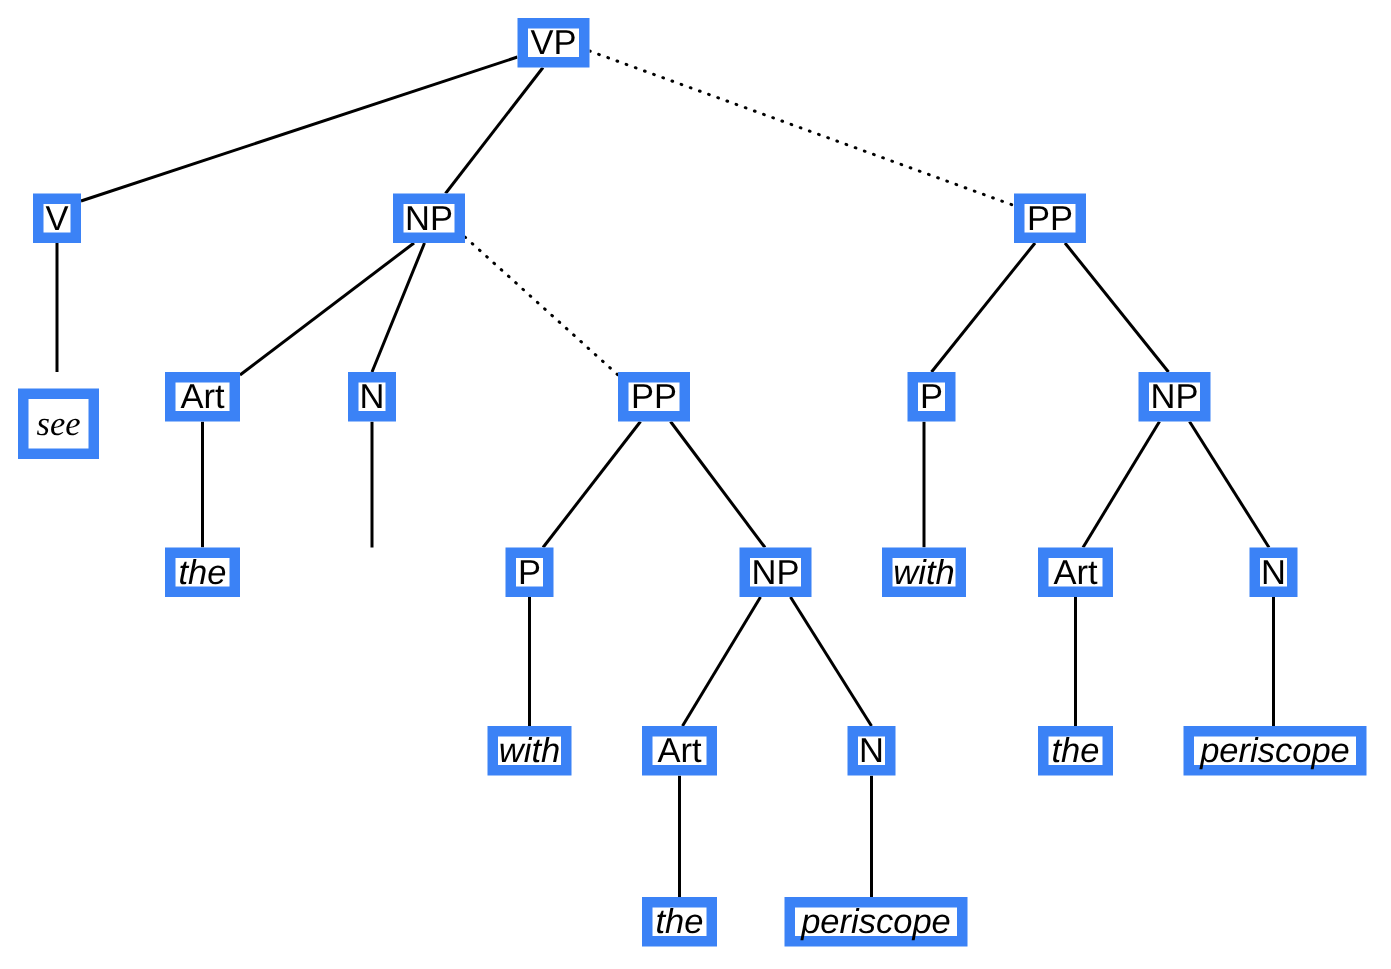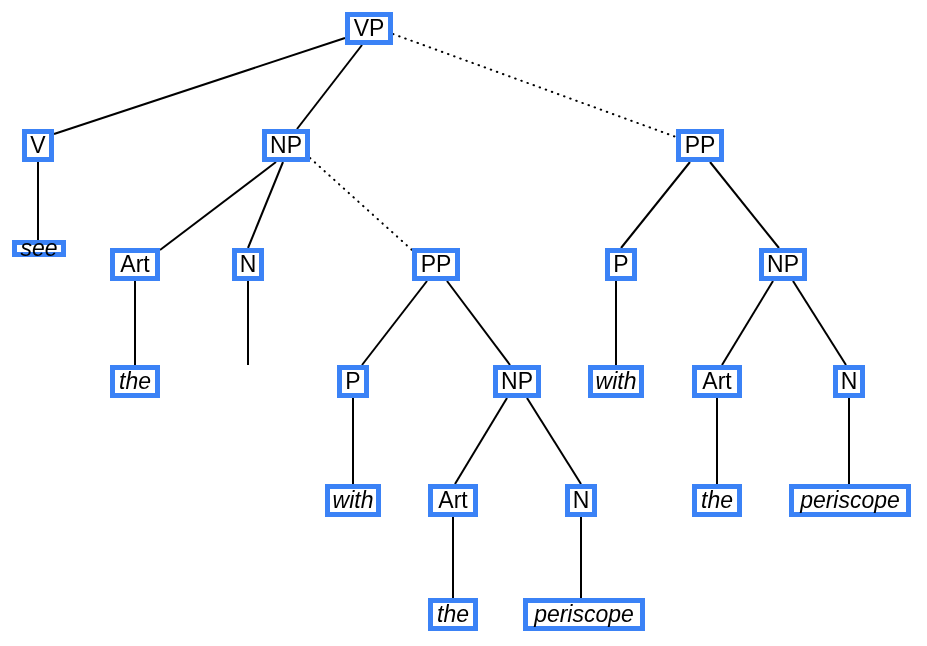--- a/index.html
+++ b/index.html
@@ -18,21 +18,21 @@
   #edge-layer {
     position: absolute;
     left: 0;
     top: 0;
     width: 927px;
     height: 646px;
   }
   .node {
     position: absolute;
     box-sizing: border-box;
-    border: 5px solid #3b82f6;
+    border: 7px solid #3b82f6;
     background: #ffffff;
     color: #000000;
     display: flex;
     align-items: center;
     justify-content: center;
     line-height: 1;
     white-space: nowrap;
     font-family: "Liberation Sans", sans-serif;
     font-size: 23px;
     letter-spacing: 0px;
@@ -70,21 +70,21 @@
       <line x1="527" y1="398" x2="581" y2="484" stroke="#000000" stroke-width="2"></line>
       <line x1="717" y1="398" x2="717" y2="484" stroke="#000000" stroke-width="2"></line>
       <line x1="849" y1="398" x2="849" y2="484" stroke="#000000" stroke-width="2"></line>
       <line x1="453" y1="517" x2="453" y2="598" stroke="#000000" stroke-width="2"></line>
       <line x1="581" y1="517" x2="581" y2="598" stroke="#000000" stroke-width="2"></line>
     </svg>
 <div class="node cat" style="left: 345px; top: 12px; width: 48px; height: 33px;">VP</div>
     <div class="node cat" style="left: 22px; top: 129px; width: 32px; height: 33px;">V</div>
     <div class="node cat" style="left: 262px; top: 129px; width: 48px; height: 33px;">NP</div>
     <div class="node cat" style="left: 676px; top: 129px; width: 48px; height: 33px;">PP</div>
-    <div class="node leaf" style="left: 12px; top: 240px; width: 54px; height: 17px;">see</div>
+    <div class="node leaf" style="left: 12px; top: 259px; width: 54px; height: 47px; font-family: Liberation Serif, serif;">see</div>
     <div class="node cat" style="left: 110px; top: 248px; width: 50px; height: 33px;">Art</div>
     <div class="node cat" style="left: 232px; top: 248px; width: 32px; height: 33px;">N</div>
     <div class="node cat" style="left: 412px; top: 248px; width: 48px; height: 33px;">PP</div>
     <div class="node cat" style="left: 605px; top: 248px; width: 32px; height: 33px;">P</div>
     <div class="node cat" style="left: 759px; top: 248px; width: 48px; height: 33px;">NP</div>
     <div class="node leaf" style="left: 110px; top: 365px; width: 50px; height: 33px;">the</div>
     <div class="node cat" style="left: 337px; top: 365px; width: 32px; height: 33px;">P</div>
     <div class="node cat" style="left: 493px; top: 365px; width: 48px; height: 33px;">NP</div>
     <div class="node leaf" style="left: 588px; top: 365px; width: 56px; height: 33px;">with</div>
     <div class="node cat" style="left: 692px; top: 365px; width: 50px; height: 33px;">Art</div>

